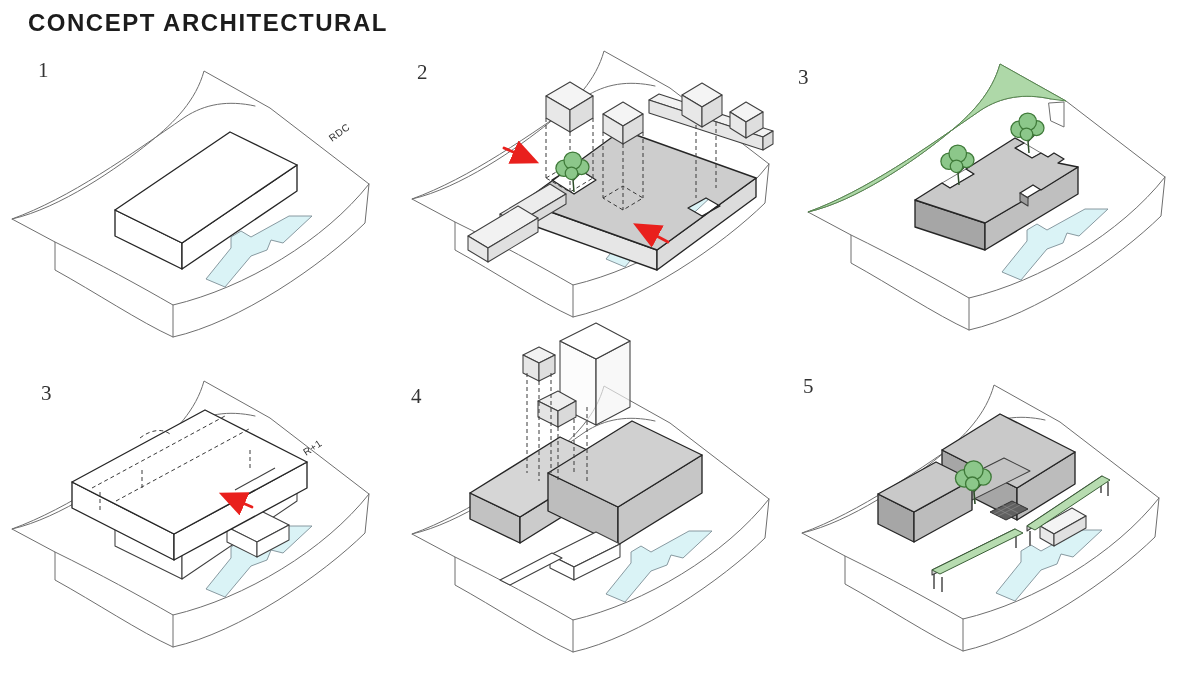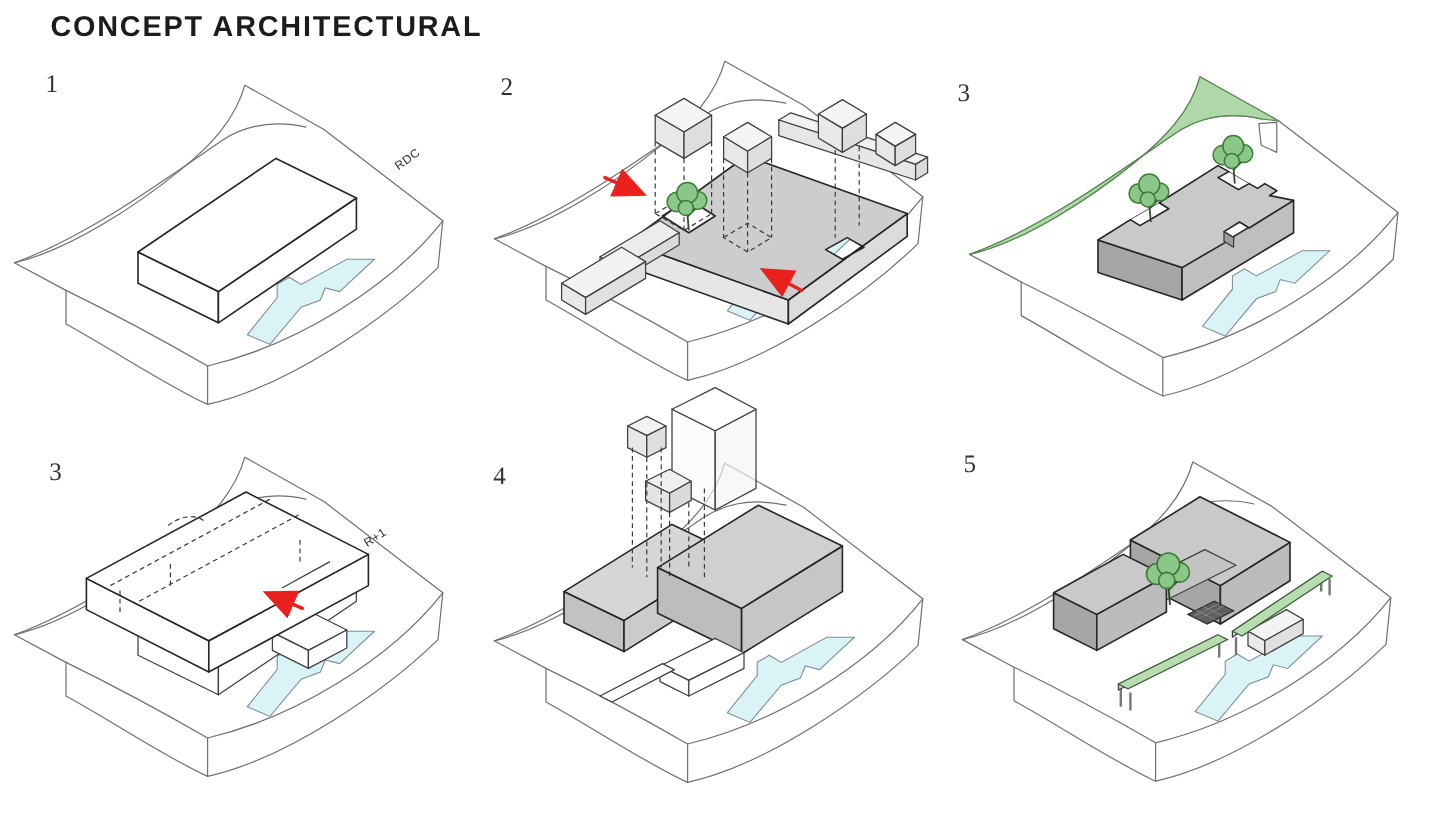--- a/index.html
+++ b/index.html
@@ -1,18 +1,18 @@
 <!DOCTYPE html>
 <html><head>
 <meta charset="utf-8">
 <style>
   html,body{margin:0;padding:0;background:#ffffff;}
   .page{position:relative;width:1200px;height:687px;background:#fff;overflow:hidden;
         font-family:"Liberation Sans",sans-serif;}
-  .title{position:absolute;left:42px;top:9px;font-size:24px;font-weight:600;
+  .title{position:absolute;left:28px;top:9px;font-size:24px;font-weight:600;
          letter-spacing:1.5px;color:#1c1c1c;white-space:nowrap;}
   .num{position:absolute;font-size:21px;color:#333;font-family:"Liberation Serif",serif;}
   svg{position:absolute;overflow:visible;}
   .tl{fill:none;stroke:#6f6f6f;stroke-width:1;stroke-linejoin:round;stroke-linecap:round;}
   .site{fill:#ffffff;stroke:#6f6f6f;stroke-width:1;stroke-linejoin:round;}
   .bl{stroke:#262626;stroke-width:1.35;stroke-linejoin:round;}
   .ll{stroke:#3f3f3f;stroke-width:1.05;stroke-linejoin:round;}
   .dash{fill:none;stroke:#3a3a3a;stroke-width:1;stroke-dasharray:4,3;}
   .lbl{font-size:10px;fill:#333;letter-spacing:.5px;font-family:"Liberation Sans",sans-serif;}
   .arrow{fill:none;stroke:#e9201d;stroke-width:2.8;stroke-linecap:round;}

